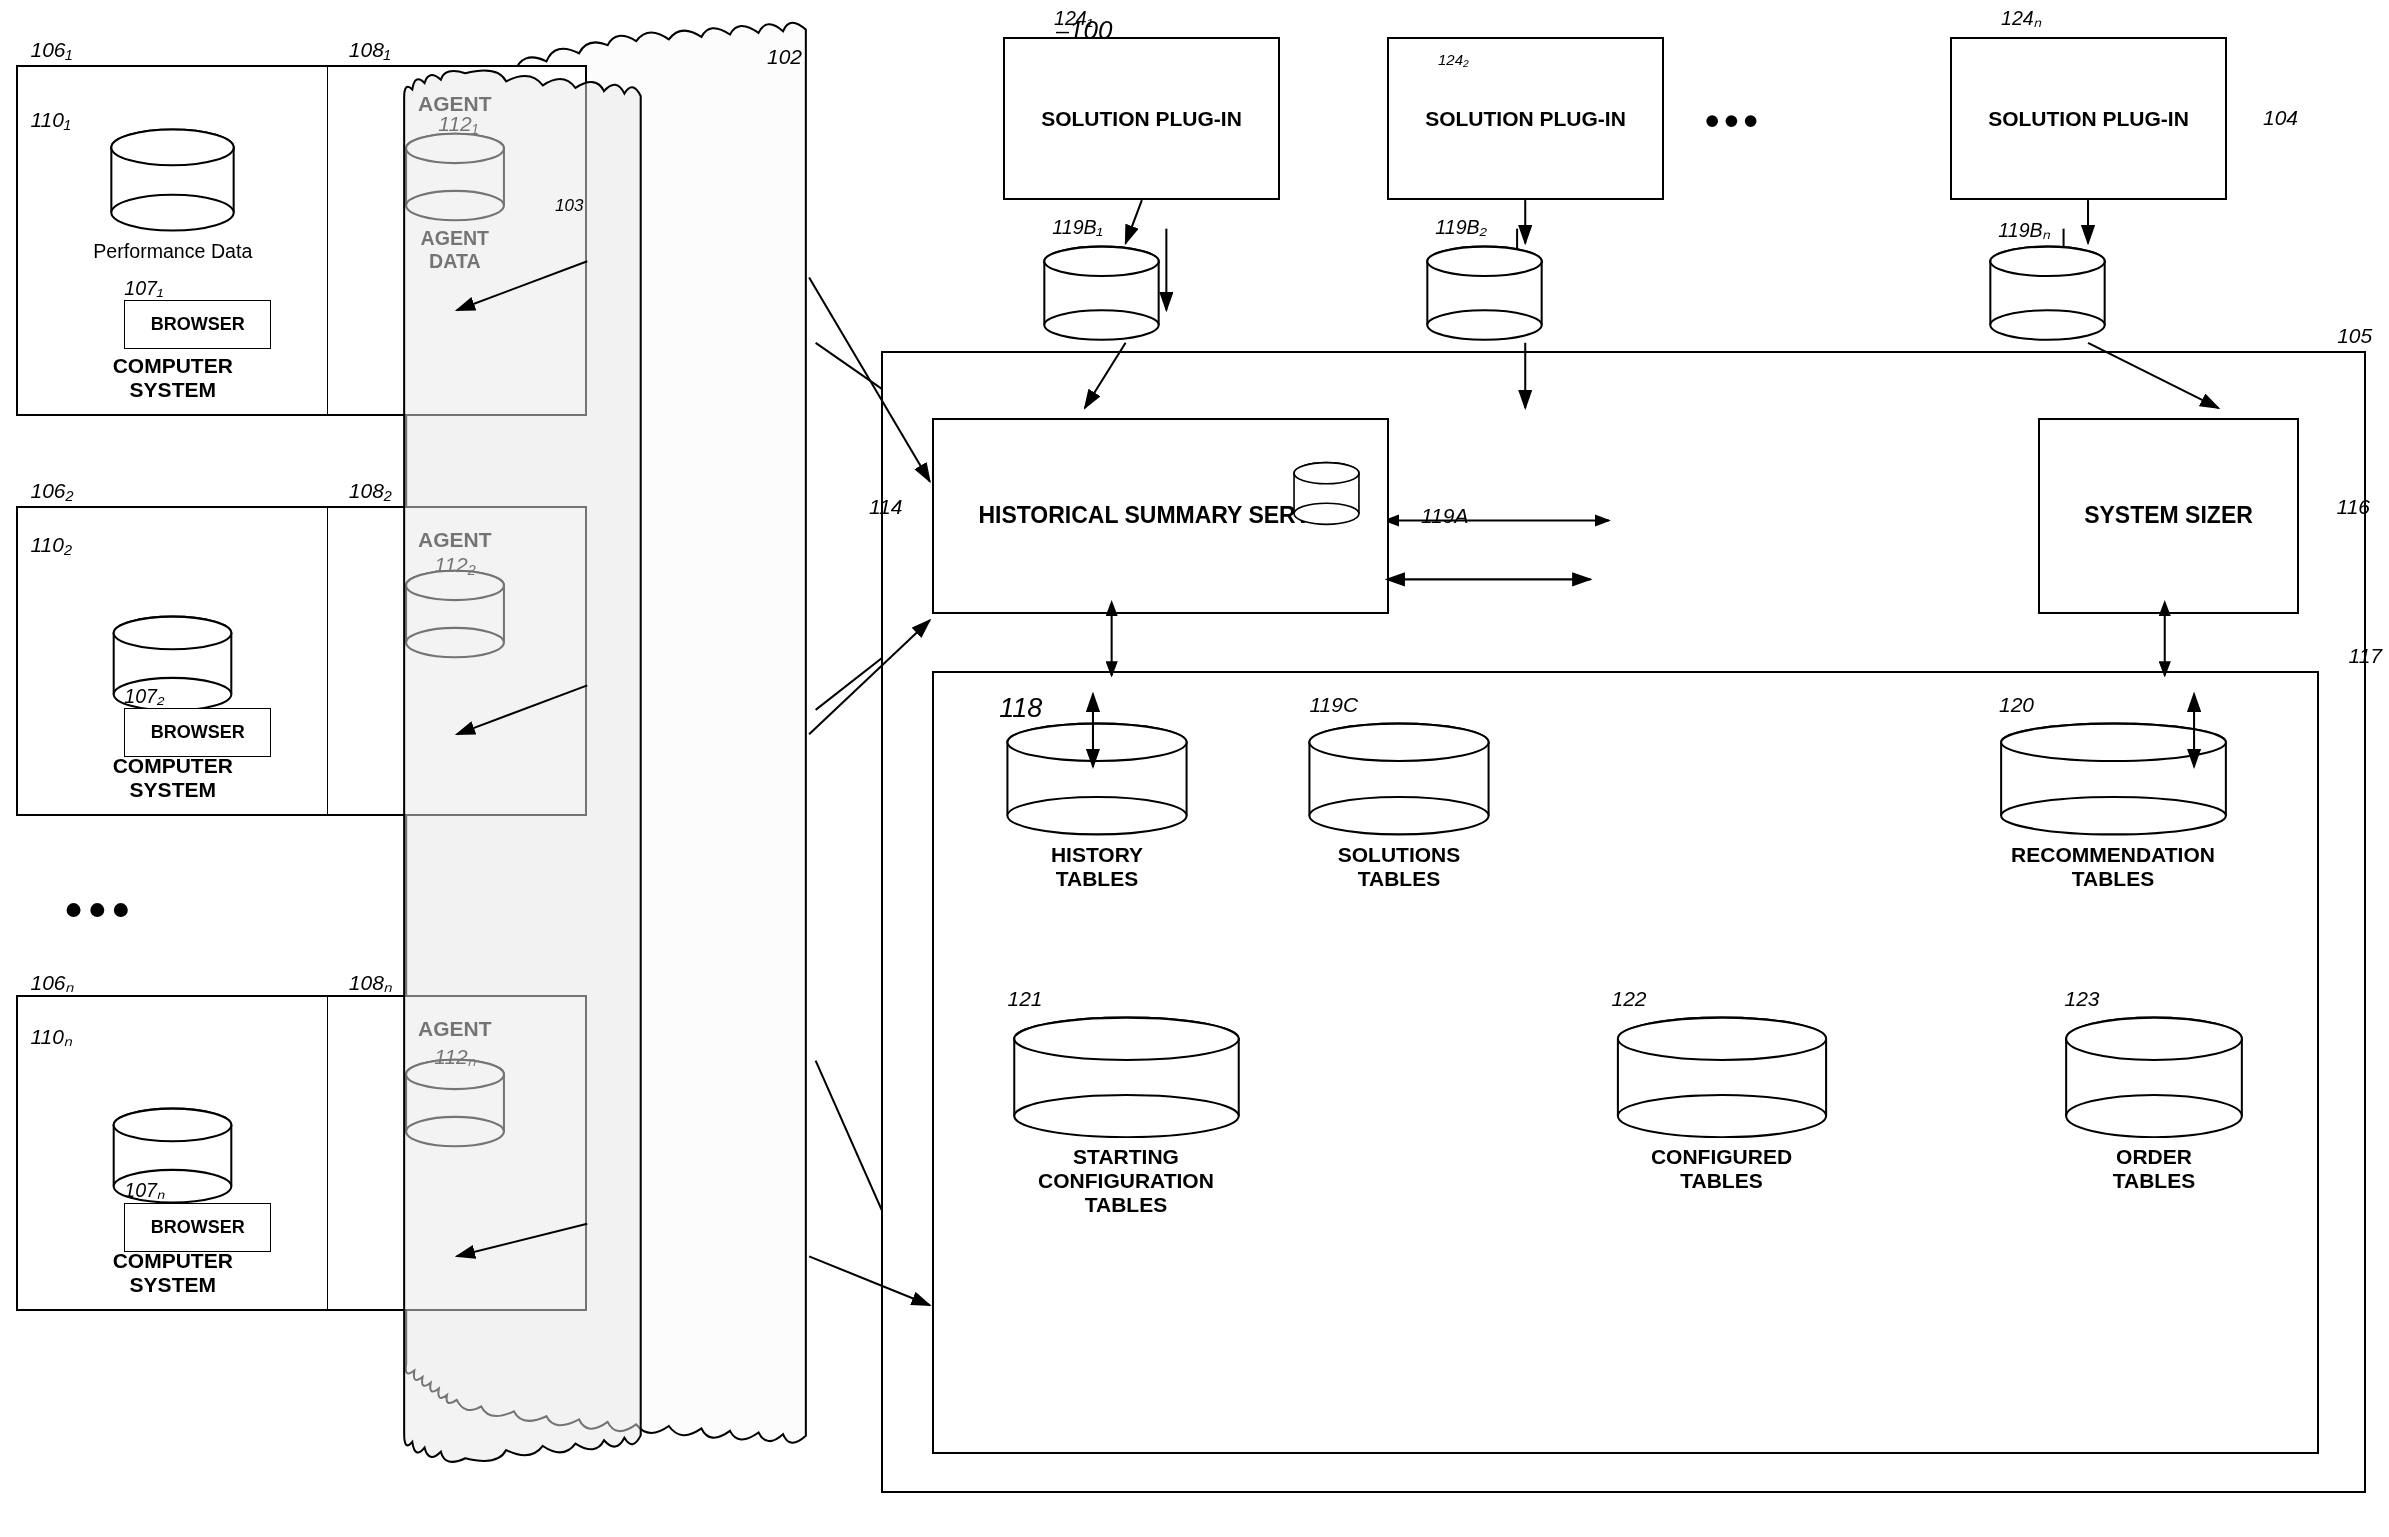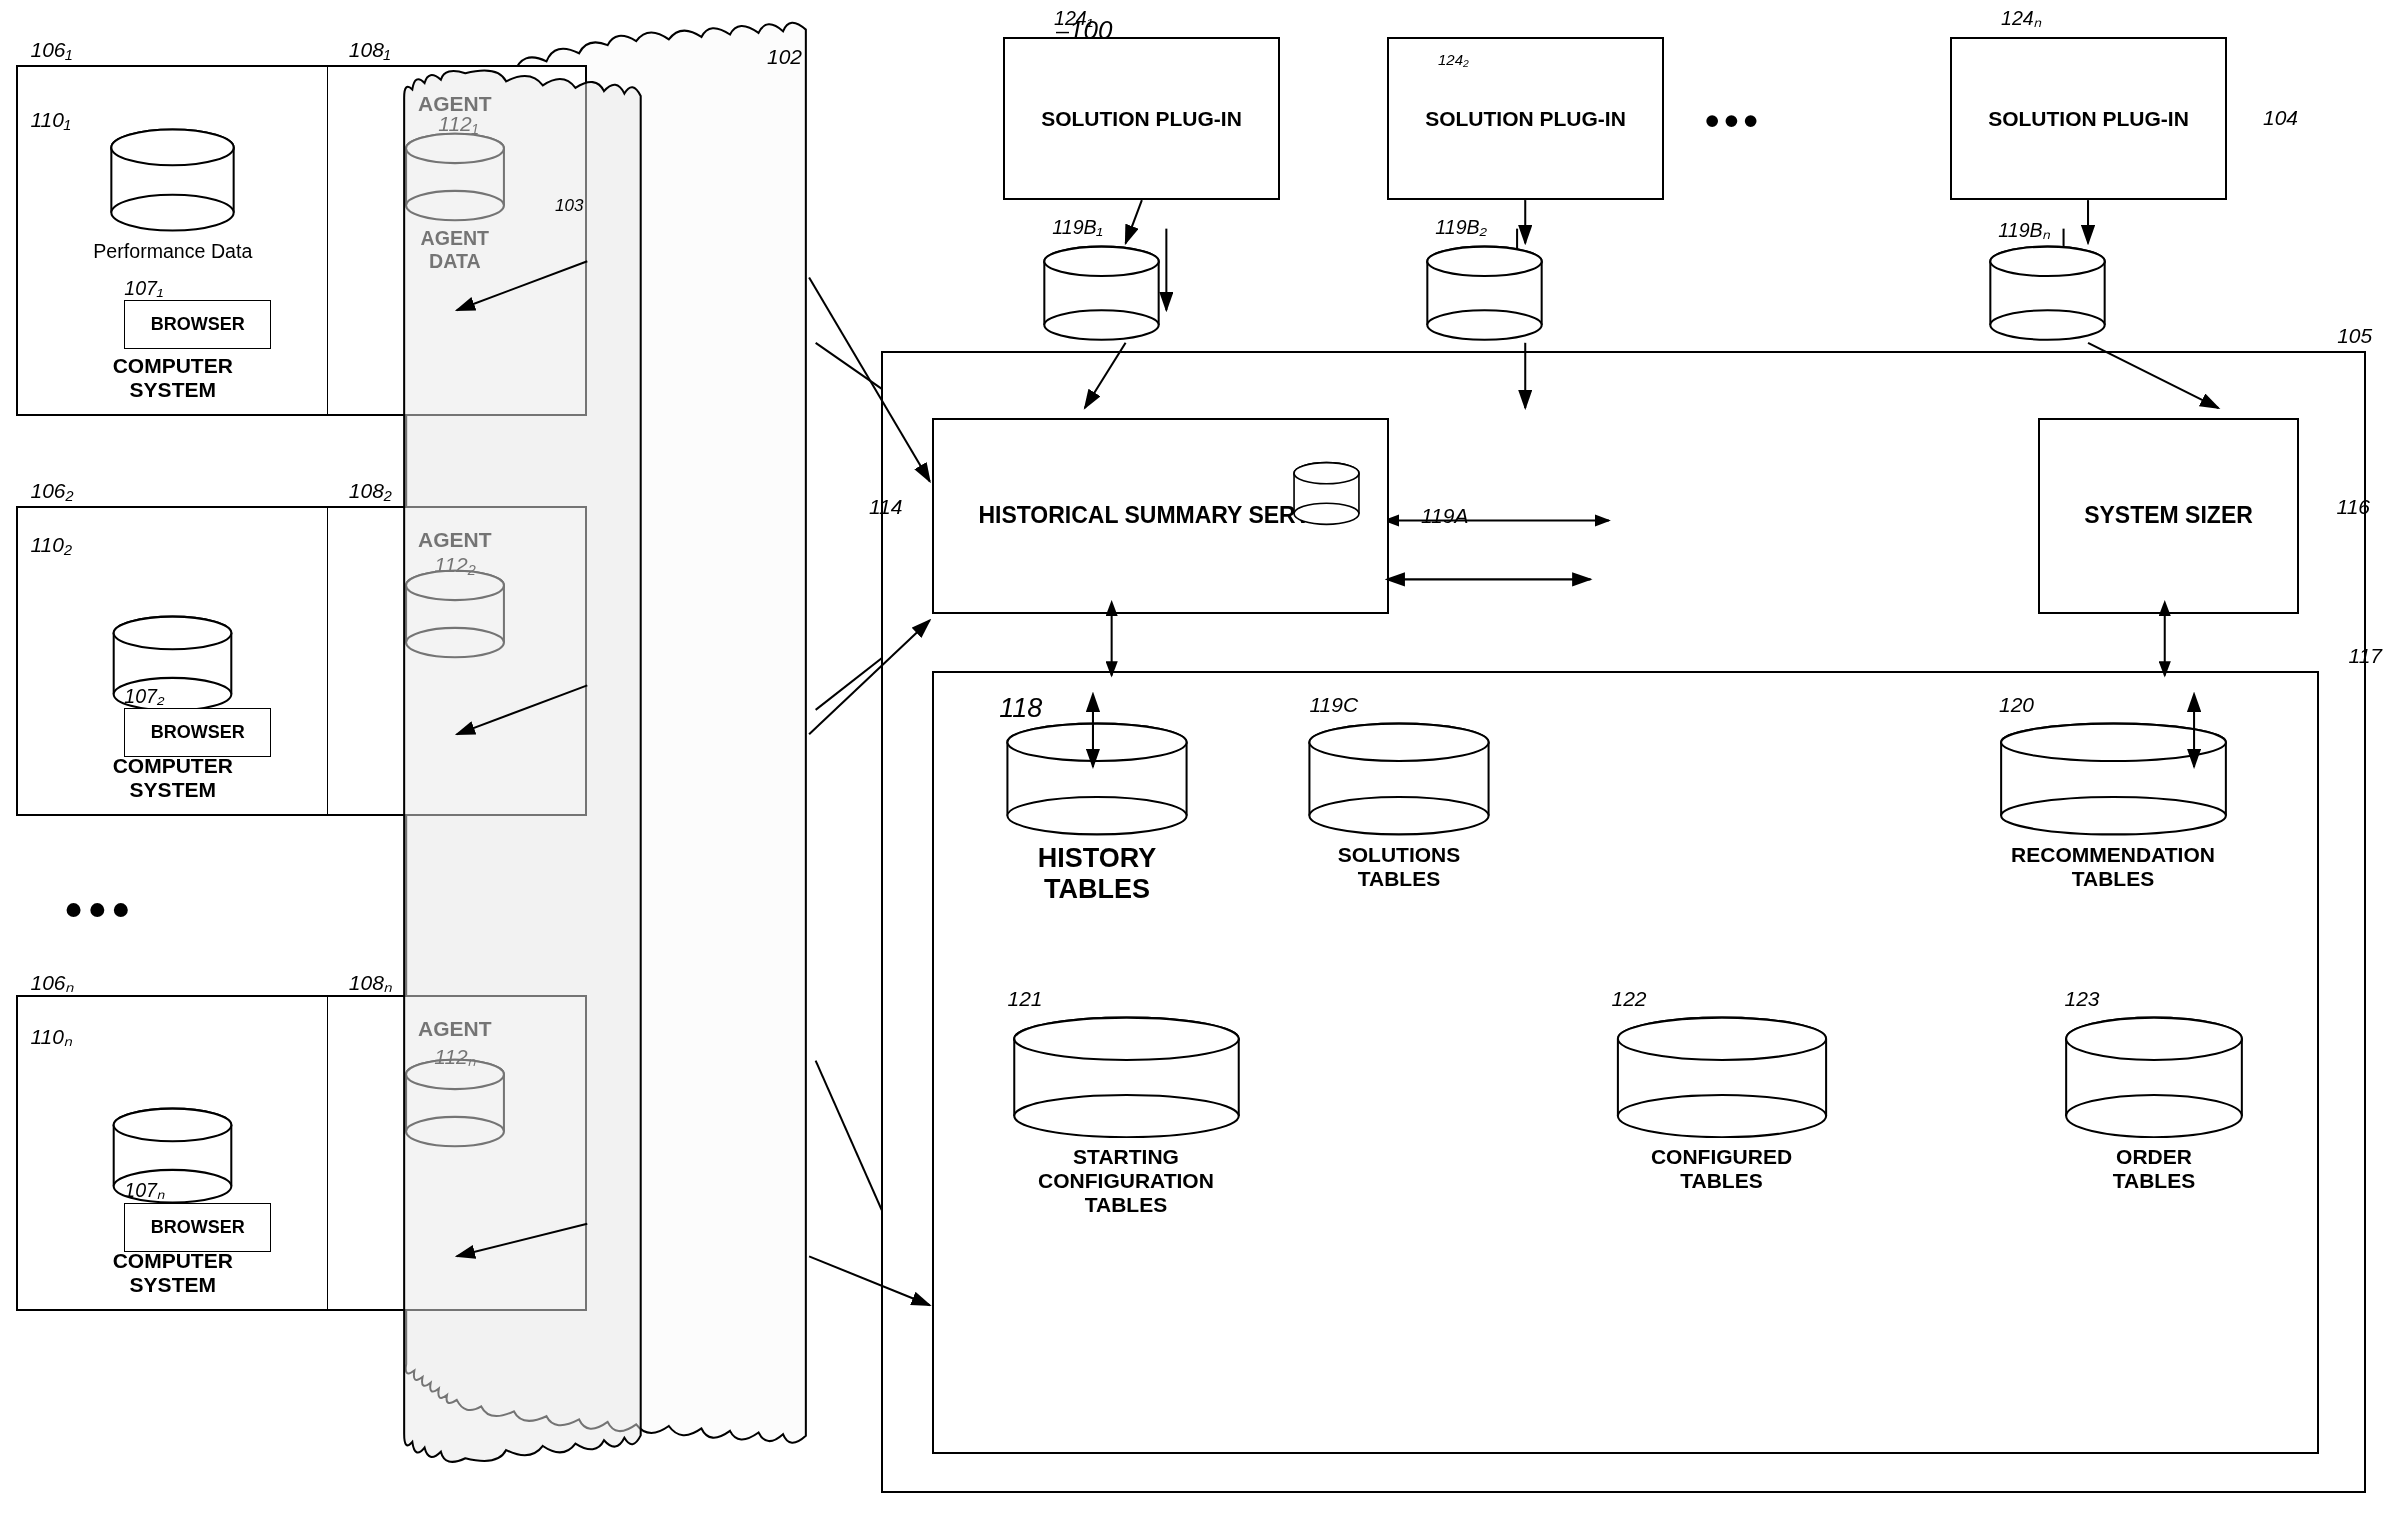--- a/index.html
+++ b/index.html
@@ -331,21 +331,21 @@
       <div style="position:absolute; left:49px; top:49px; width:228px; text-align:center;">
         <div class="ref-label" style="left:16.3px; top:-28.6px; font-size:27px;">118</div>
         <svg width="196" height="114" viewBox="0 0 240 140">
           <ellipse cx="120" cy="25" rx="110" ry="23" fill="#fff" stroke="#000" stroke-width="2.5"></ellipse>
           <rect x="10" y="25" width="220" height="90" fill="#fff" stroke="#000" stroke-width="0"></rect>
           <line x1="10" y1="25" x2="10" y2="115" stroke="#000" stroke-width="2.5"></line>
           <line x1="230" y1="25" x2="230" y2="115" stroke="#000" stroke-width="2.5"></line>
           <ellipse cx="120" cy="115" rx="110" ry="23" fill="#fff" stroke="#000" stroke-width="2.5"></ellipse>
           <ellipse cx="120" cy="25" rx="110" ry="23" fill="#fff" stroke="#000" stroke-width="2.5"></ellipse>
         </svg>
-        <div style="font-size:27px; font-weight:bold; text-align:center; margin-top:4.1px;">HISTORY<br>TABLES</div>
+        <div style="font-size:21px; font-weight:bold; text-align:center; margin-top:4.1px;">HISTORY<br>TABLES</div>
       </div>
 
       <div style="position:absolute; left:351px; top:49px; width:228px; text-align:center;">
         <div class="ref-label" style="left:24.5px; top:-28.6px; font-size:21px;">119C</div>
         <svg width="196" height="114" viewBox="0 0 240 140">
           <ellipse cx="120" cy="25" rx="110" ry="23" fill="#fff" stroke="#000" stroke-width="2.5"></ellipse>
           <rect x="10" y="25" width="220" height="90" fill="#fff" stroke="#000" stroke-width="0"></rect>
           <line x1="10" y1="25" x2="10" y2="115" stroke="#000" stroke-width="2.5"></line>
           <line x1="230" y1="25" x2="230" y2="115" stroke="#000" stroke-width="2.5"></line>
           <ellipse cx="120" cy="115" rx="110" ry="23" fill="#fff" stroke="#000" stroke-width="2.5"></ellipse>

